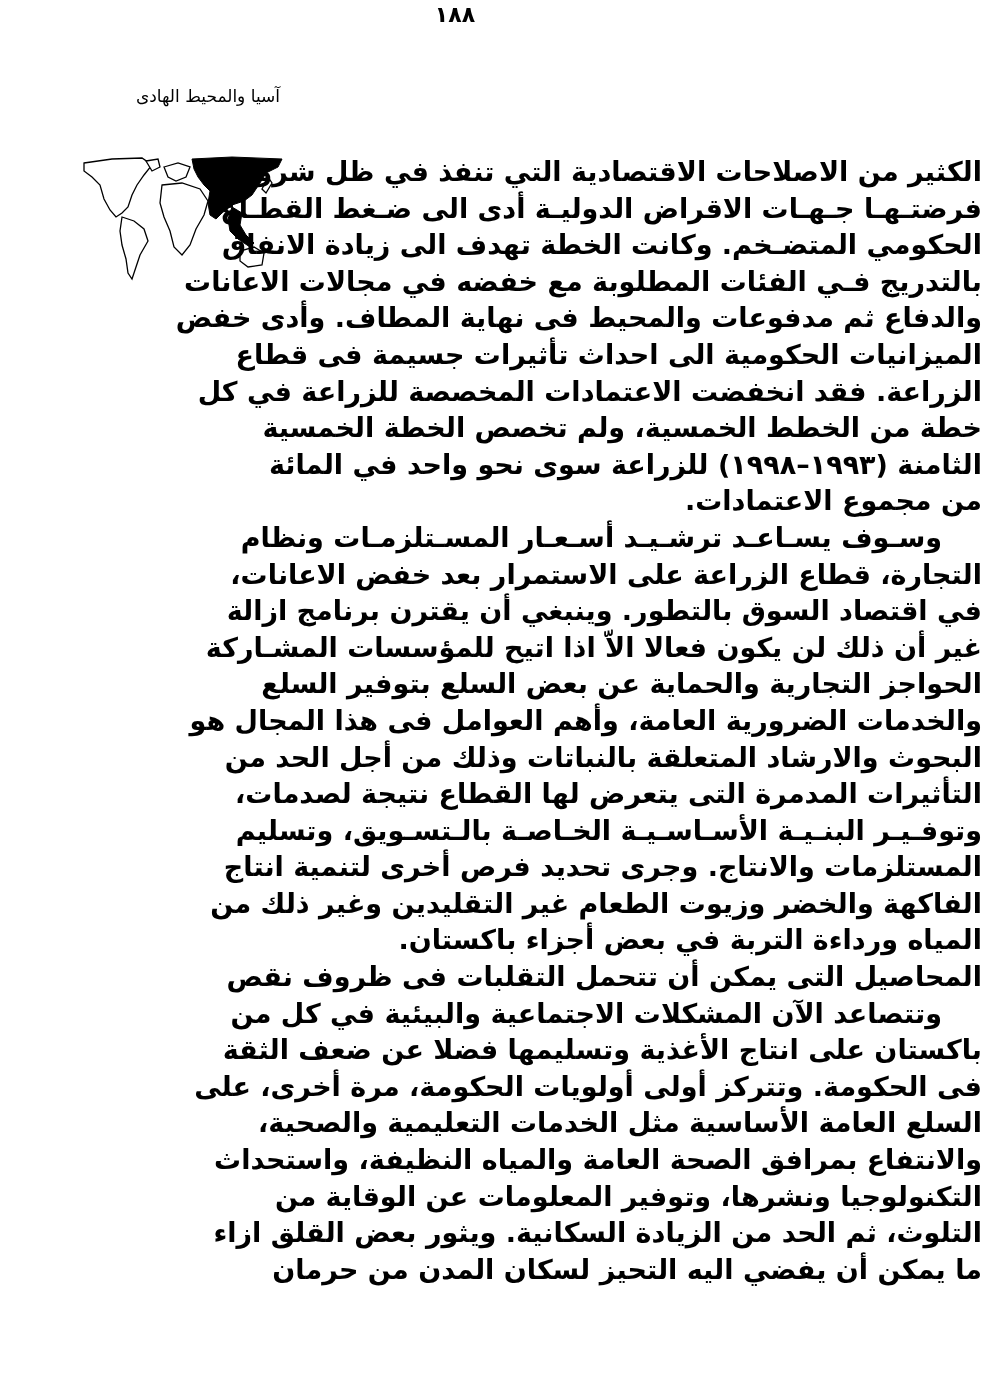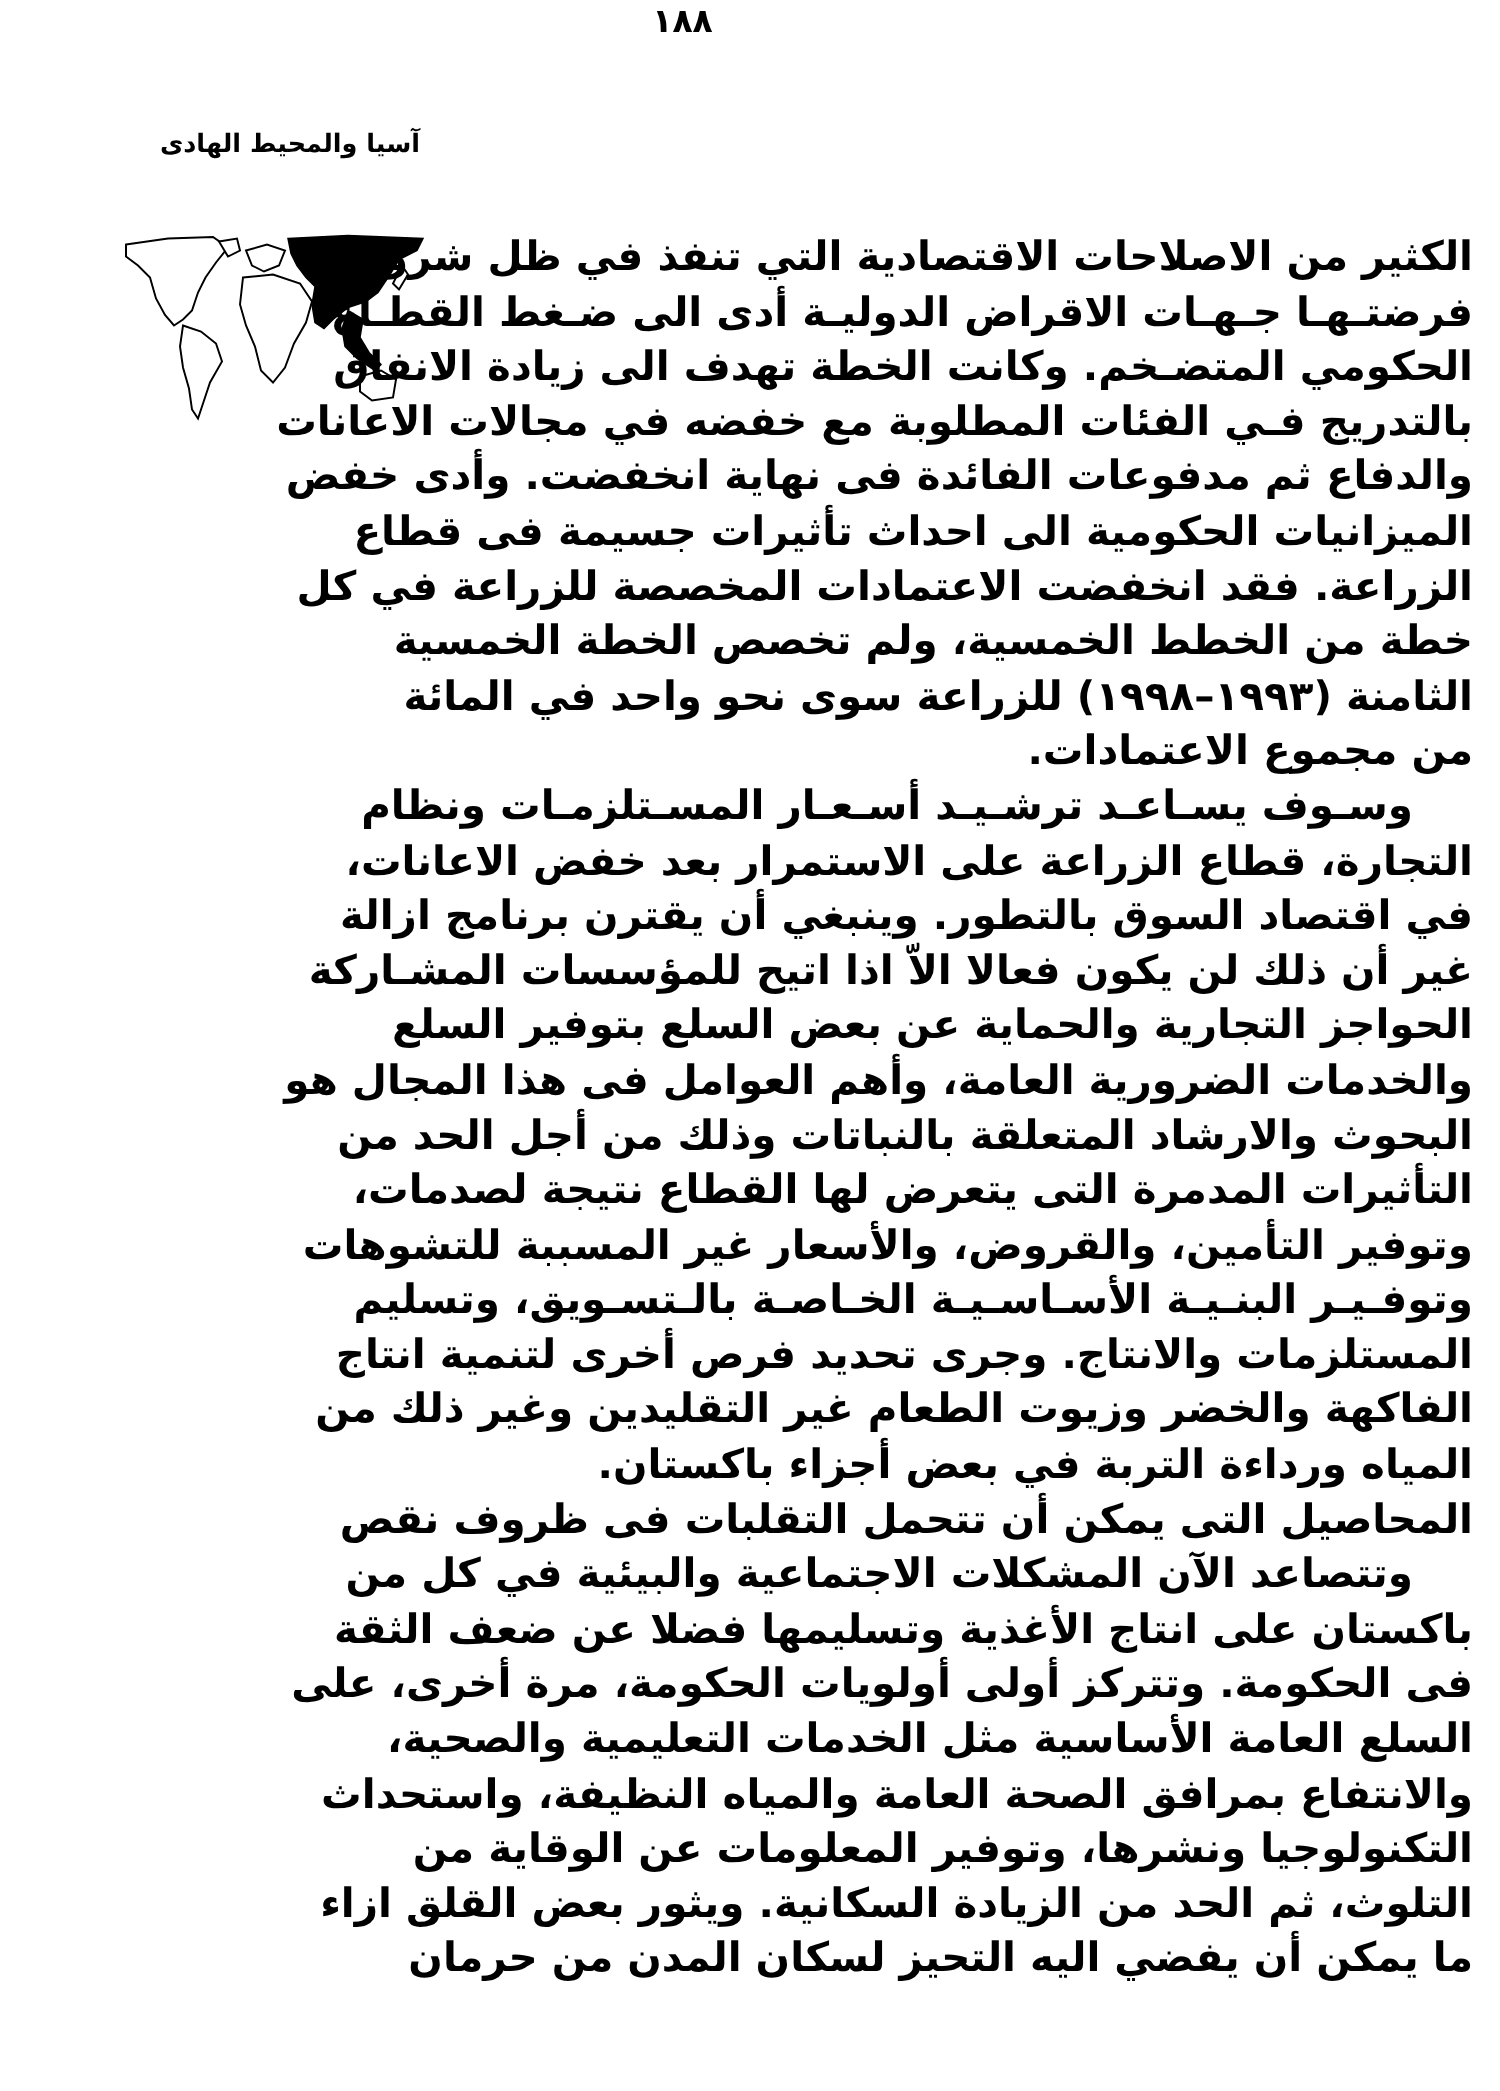--- a/index.html
+++ b/index.html
@@ -1,18 +1,18 @@
 <!DOCTYPE html>
 <html><head>
 <meta charset="utf-8">
 <style>
   html, body { margin:0; padding:0; background:#ffffff; }
   body { width:1000px; height:1394px; position:relative; overflow:hidden; color:#000; font-family:"DejaVu Sans", sans-serif; }
   .page-number { position:absolute; top:2px; left:0; width:910px; text-align:center; font-size:22px; font-weight:bold; direction:rtl; }
-  .running-head { position:absolute; top:86px; left:100px; width:180px; text-align:right; font-size:17px; font-weight:bold; direction:rtl; }
+  .running-head { position:absolute; top:86px; left:100px; width:180px; text-align:right; font-size:17px; font-weight:normal; direction:rtl; }
   .map { position:absolute; left:82px; top:155px; width:205px; height:130px; }
   .body-text { position:absolute; left:360px; top:154px; width:622px; direction:rtl; }
   .line { height:36.6px; line-height:36.6px; font-size:27px; font-weight:bold; white-space:nowrap; text-align:justify; text-align-last:justify; }
   .line.last { text-align-last:right; }
   .line.indent { padding-right:40px; }
 </style>
 </head>
 <body>
 
 <div class="page-number">١٨٨</div>
@@ -37,37 +37,36 @@
     </g>
   </svg>
 </div>
 
 <div class="body-text" id="body-text">
     <div>
       <div class="line">الكثير من الاصلاحات الاقتصادية التي تنفذ في ظل شروط</div>
       <div class="line">فرضتـهـا جـهـات الاقراض الدوليـة أدى الى ضـغط القطـاع</div>
       <div class="line">الحكومي المتضـخم. وكانت الخطة تهدف الى زيادة الانفاق</div>
       <div class="line">بالتدريج فـي الفئات المطلوبة مع خفضه في مجالات الاعانات</div>
-      <div class="line">والدفاع ثم مدفوعات الفائدة فى نهاية انخفضت. وأدى خفض</div>
+      <div class="line">والدفاع ثم مدفوعات والمحيط فى نهاية المطاف. وأدى خفض</div>
       <div class="line">الميزانيات الحكومية الى احداث تأثيرات جسيمة فى قطاع</div>
       <div class="line">الزراعة. فقد انخفضت الاعتمادات المخصصة للزراعة في كل</div>
       <div class="line">خطة من الخطط الخمسية، ولم تخصص الخطة الخمسية</div>
       <div class="line">الثامنة (١٩٩٣–١٩٩٨) للزراعة سوى نحو واحد في المائة</div>
       <div class="line last">من مجموع الاعتمادات.</div>
     </div>
     <div>
       <div class="line indent">وسـوف يسـاعـد ترشـيـد أسـعـار المسـتلزمـات ونظام</div>
       <div class="line">التجارة، قطاع الزراعة على الاستمرار بعد خفض الاعانات،</div>
       <div class="line">في اقتصاد السوق بالتطور. وينبغي أن يقترن برنامج ازالة</div>
       <div class="line">غير أن ذلك لن يكون فعالا الاّ اذا اتيح للمؤسسات المشـاركة</div>
       <div class="line">الحواجز التجارية والحماية عن بعض السلع بتوفير السلع</div>
       <div class="line">والخدمات الضرورية العامة، وأهم العوامل فى هذا المجال هو</div>
       <div class="line">البحوث والارشاد المتعلقة بالنباتات وذلك من أجل الحد من</div>
       <div class="line">التأثيرات المدمرة التى يتعرض لها القطاع نتيجة لصدمات،</div>
-      <div class="line">وتوفير التأمين، والقروض، والأسعار غير المسببة للتشوهات</div>
       <div class="line">وتوفـيـر البنـيـة الأسـاسـيـة الخـاصـة بالـتسـويق، وتسليم</div>
       <div class="line">المستلزمات والانتاج. وجرى تحديد فرص أخرى لتنمية انتاج</div>
       <div class="line">الفاكهة والخضر وزيوت الطعام غير التقليدين وغير ذلك من</div>
       <div class="line last">المياه ورداءة التربة في بعض أجزاء باكستان.</div>
       <div class="line">المحاصيل التى يمكن أن تتحمل التقلبات فى ظروف نقص</div>
     </div>
     <div>
       <div class="line indent">وتتصاعد الآن المشكلات الاجتماعية والبيئية في كل من</div>
       <div class="line">باكستان على انتاج الأغذية وتسليمها فضلا عن ضعف الثقة</div>
       <div class="line">فى الحكومة. وتتركز أولى أولويات الحكومة، مرة أخرى، على</div>

